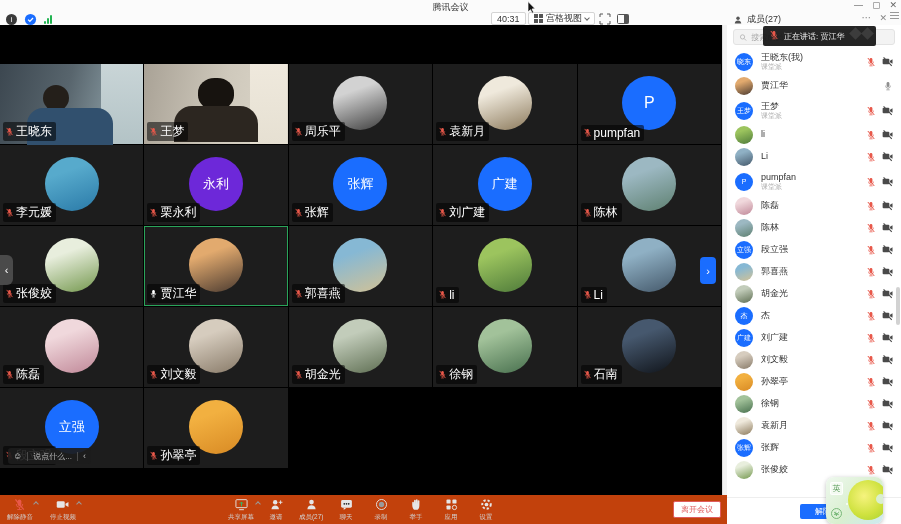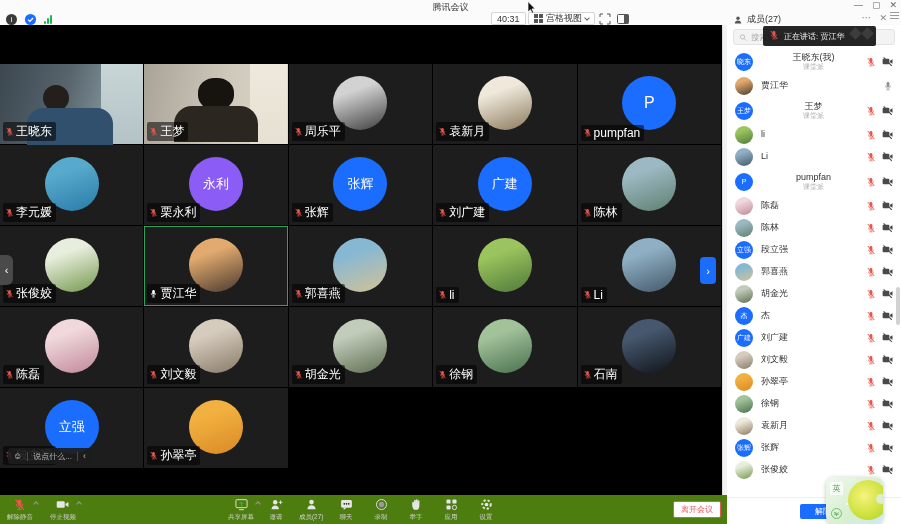--- a/index.html
+++ b/index.html
@@ -59,32 +59,32 @@
   .panel{position:absolute;left:727px;top:25px;width:174px;height:499px;background:#fff;overflow:hidden;}
   .searchbox{position:absolute;left:6px;top:4px;width:162px;height:16px;background:#f3f3f3;border:1px solid #e3e3e3;border-radius:3px;display:flex;align-items:center;padding:0 5px;gap:4px;}
   .searchbox input{border:0;outline:0;background:transparent;font-size:8px;color:#333;width:100%;font-family:inherit;}
   .searchbox input::placeholder{color:#a8a8a8;}
   .toast{position:absolute;left:36px;top:1px;width:113px;height:20px;background:rgba(20,20,20,.92);border-radius:2px;display:flex;align-items:center;padding:0 6px;gap:5px;z-index:9;overflow:hidden;}
   .toast span{color:#eee;font-size:8px;white-space:nowrap;}
   .toast .wm{position:absolute;right:4px;top:3px;display:flex;gap:3px;opacity:.5;}
   .toast .wm i{width:9px;height:9px;background:#555;transform:rotate(45deg);display:block;}
   .mlist{position:absolute;left:0;top:23px;width:174px;height:449px;overflow:hidden;}
   .mrow{display:flex;align-items:center;height:22px;padding:0 8px 0 8px;cursor:pointer;}
-  .mrow.tall{height:27px;text-align:center;}
+  .mrow.tall{height:27px;}
   .mavatar{width:18px;height:18px;border-radius:50%;flex:0 0 18px;display:flex;align-items:center;justify-content:center;color:#fff;font-size:7px;overflow:hidden;}
   .minfo{flex:1;margin-left:8px;overflow:hidden;line-height:1.05;}
   .mname{font-size:9px;color:#333;white-space:nowrap;overflow:hidden;}
   .mnote{font-size:7px;color:#aaa;}
   .micons{display:flex;align-items:center;gap:6px;}
   .scrollthumb{position:absolute;right:1px;top:262px;width:4px;height:38px;background:#d2d2d2;border-radius:2px;}
   .pfooter{position:absolute;left:0;bottom:0;width:174px;height:27px;background:#fff;border-top:1px solid #eee;}
   .btn-blue{position:absolute;left:73px;top:6px;width:62px;height:15px;background:#1a6dff;border:0;border-radius:2px;color:#fff;font-size:8px;font-family:inherit;cursor:pointer;}
 
   
-  .toolbar{position:absolute;left:0;top:495px;width:727px;height:29px;background:#4d7c0f;z-index:6;}
+  .toolbar{position:absolute;left:0;top:495px;width:727px;height:29px;background:#c2410c;z-index:6;}
   .tb-left{position:absolute;left:3px;top:2px;display:flex;gap:10px;}
   .tb-center{position:absolute;left:0;top:2px;width:727px;display:flex;justify-content:center;gap:2px;pointer-events:none;}
   .tb-item{position:relative;width:33px;display:flex;flex-direction:column;align-items:center;cursor:pointer;pointer-events:auto;}
   .tb-item .ic{height:14px;display:flex;align-items:center;justify-content:center;}
   .tb-item .lb{font-size:7px;color:#d2d2d2;white-space:nowrap;margin-top:1px;transform:scale(.92);}
   .caret-up{position:absolute;right:-2px;top:5px;width:4px;height:4px;border-top:1px solid #9a9a9a;border-right:1px solid #9a9a9a;transform:rotate(-45deg);}
   .btn-leave{position:absolute;right:6px;top:6px;width:48px;height:17px;background:#fff;border:1px solid #e05c5c;border-radius:2px;color:#e05c5c;font-size:8px;font-family:inherit;cursor:pointer;}
 
   
   .ime{position:absolute;left:826px;top:477px;width:57px;height:47px;border-radius:8px;background:linear-gradient(135deg,#eef8ee,#d9efcf 55%,#cdeaf0);box-shadow:0 1px 4px rgba(0,0,0,.25);z-index:50;overflow:hidden;}
@@ -235,21 +235,21 @@
                 <rect x="5" y="1.5" width="4" height="7" rx="2" fill="#e8584a"></rect>
                 <path d="M3.5 6.5a3.5 3.5 0 0 0 7 0" stroke="#e8584a" fill="none"></path>
                 <line x1="7" y1="10" x2="7" y2="12" stroke="#e8584a"></line>
                 <line x1="4.6" y1="12.4" x2="9.4" y2="12.4" stroke="#e8584a"></line>
                 <line x1="2.6" y1="1.4" x2="11.6" y2="12.6" stroke="#e8584a" stroke-width="1.4"></line>
               </svg></span>
             <span class="nm">李元媛</span>
           </div>
   </div>
         <div class="tile">
-          <div class="tile-avatar" style="background: #8b5cf6;">永利</div>
+          <div class="tile-avatar" style="background: #6d28d9;">永利</div>
     <div class="chip">
             <span class="mic"><svg width="9" height="9" viewBox="0 0 14 14" stroke-width="1">
                 <rect x="5" y="1.5" width="4" height="7" rx="2" fill="#e8584a"></rect>
                 <path d="M3.5 6.5a3.5 3.5 0 0 0 7 0" stroke="#e8584a" fill="none"></path>
                 <line x1="7" y1="10" x2="7" y2="12" stroke="#e8584a"></line>
                 <line x1="4.6" y1="12.4" x2="9.4" y2="12.4" stroke="#e8584a"></line>
                 <line x1="2.6" y1="1.4" x2="11.6" y2="12.6" stroke="#e8584a" stroke-width="1.4"></line>
               </svg></span>
             <span class="nm">栗永利</span>
           </div>

